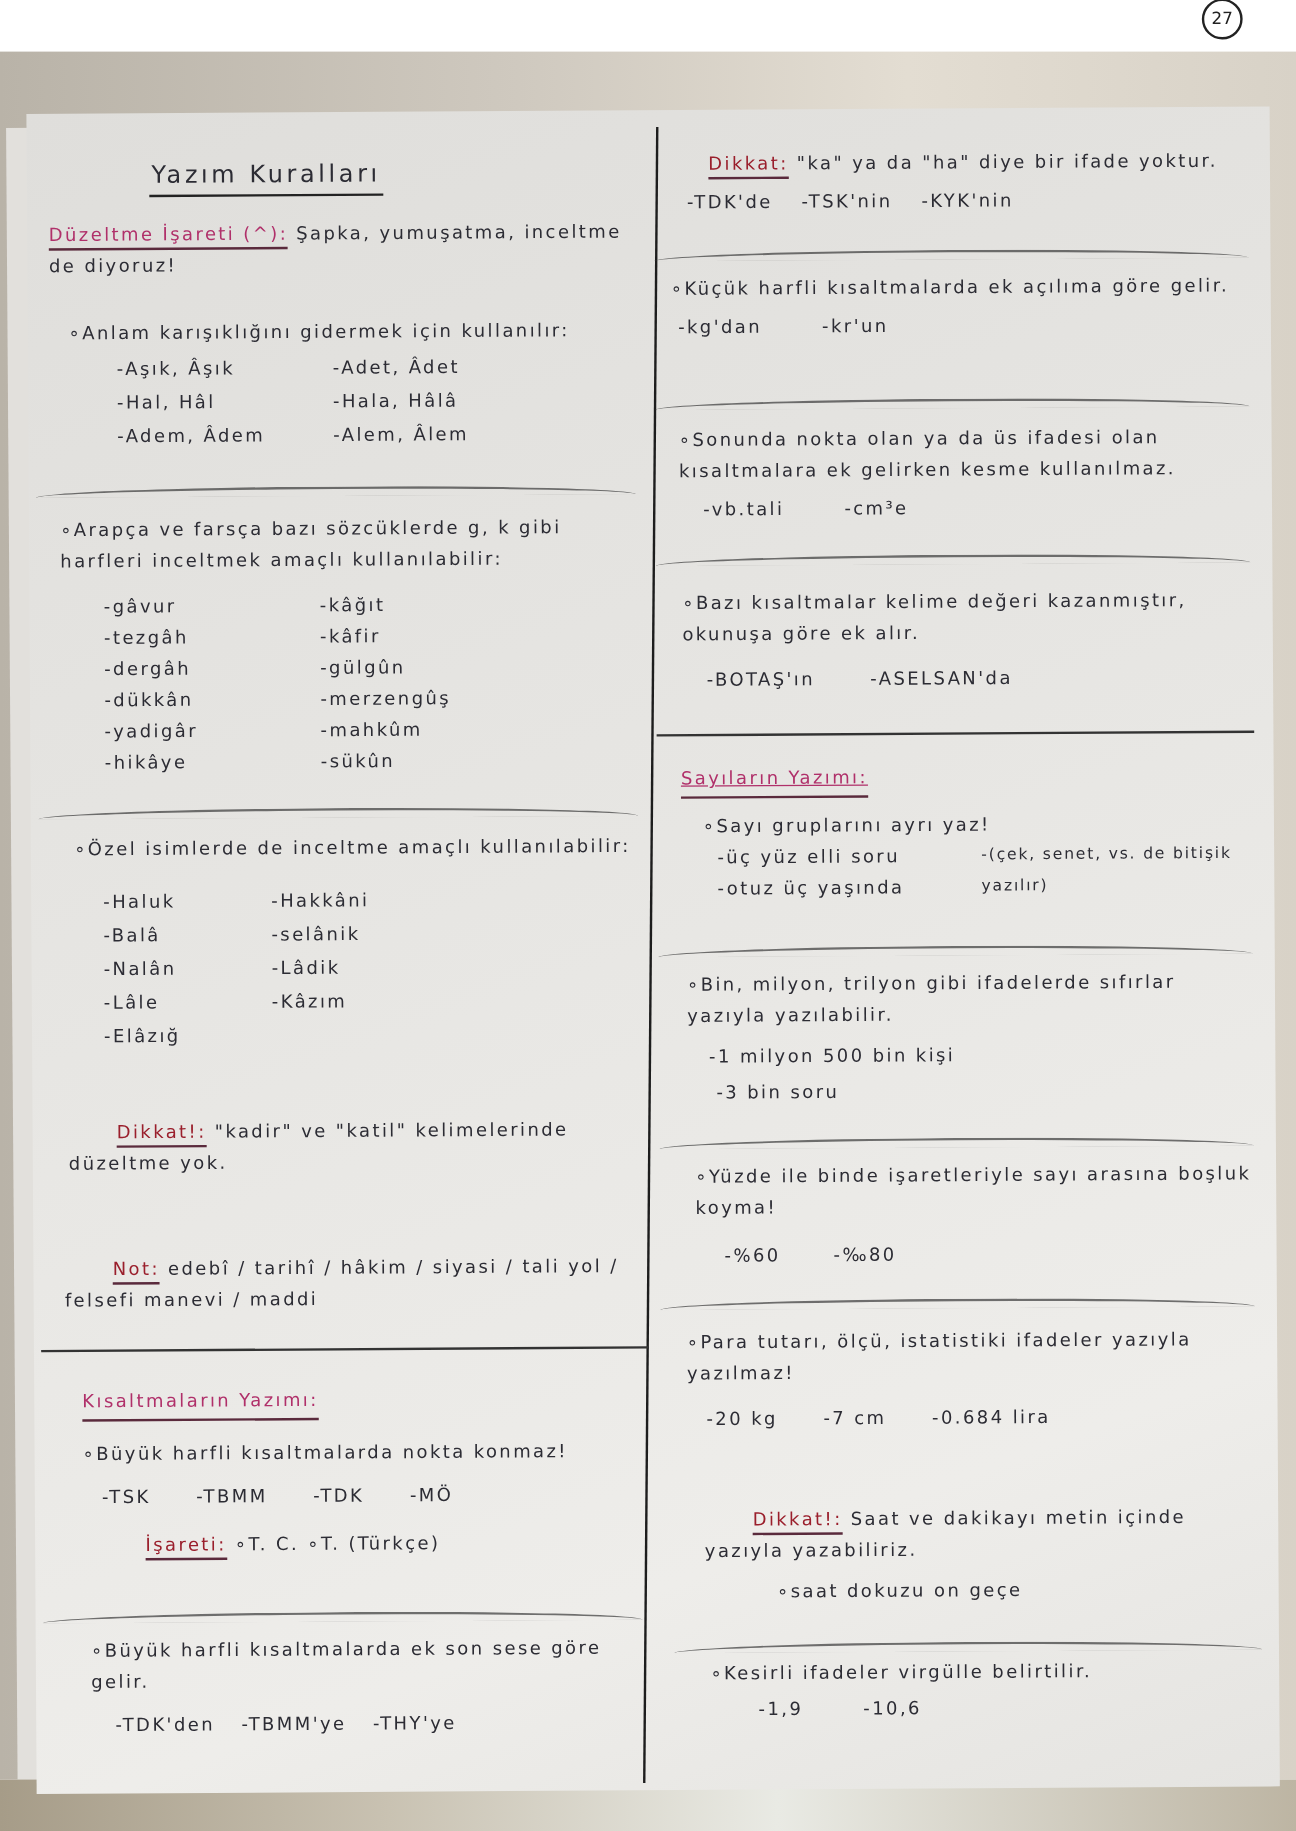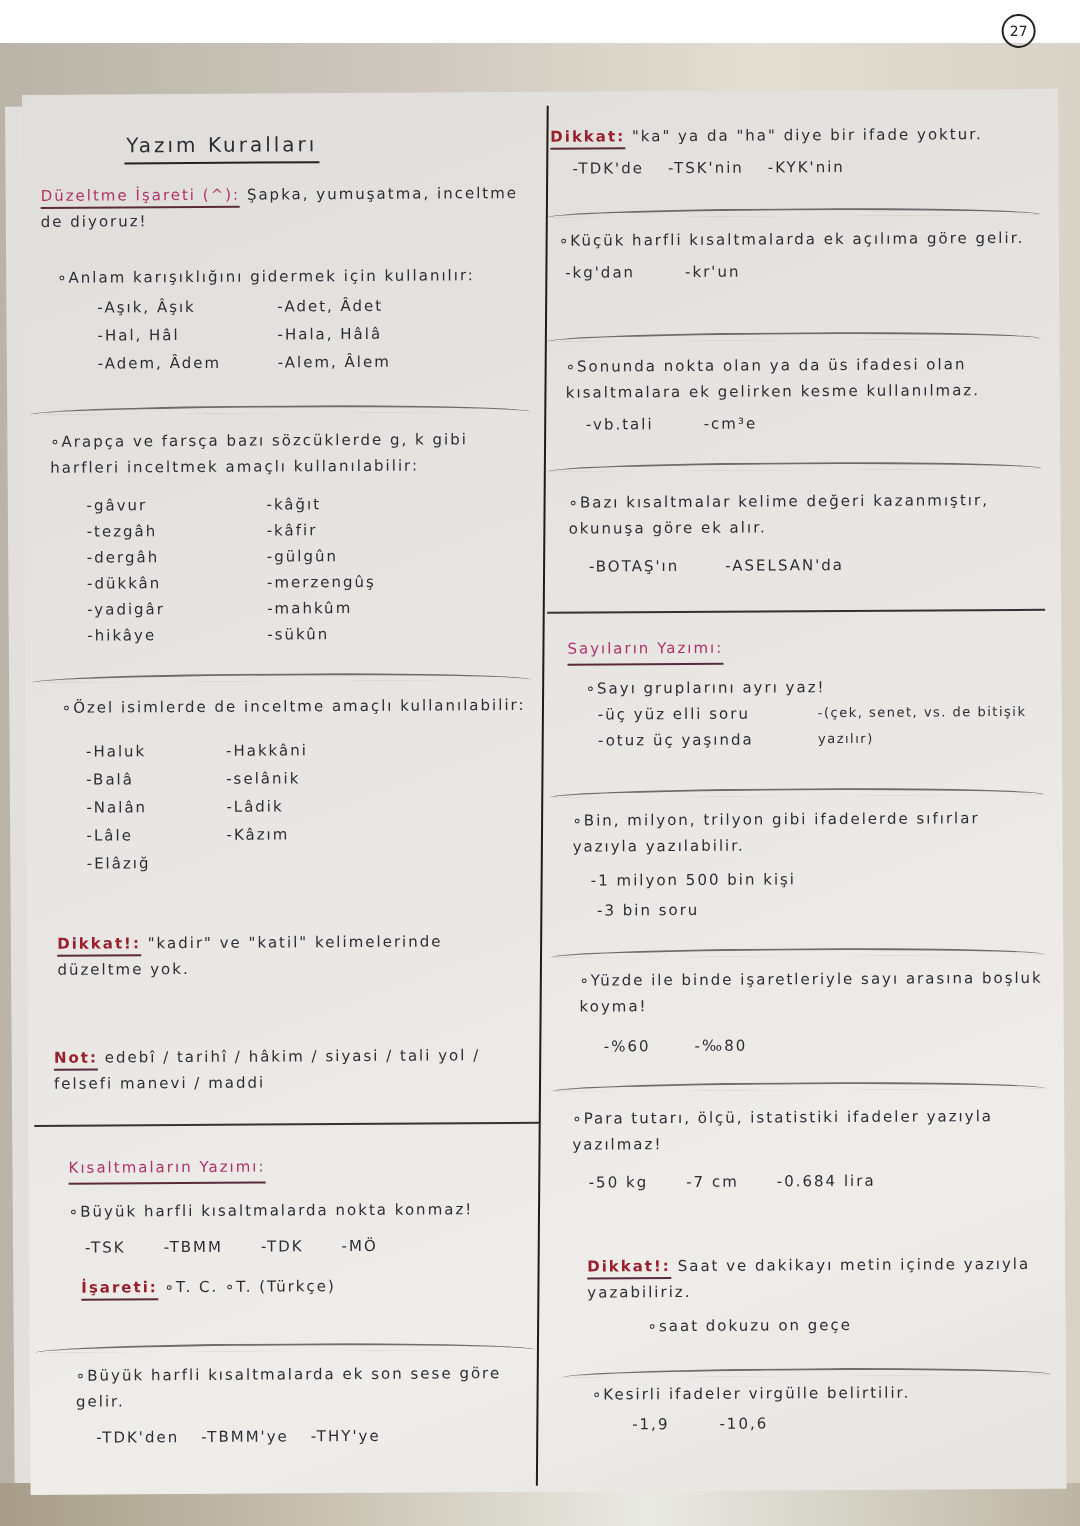--- a/index.html
+++ b/index.html
@@ -12,21 +12,21 @@
   .sheet-under { position:absolute; left:10px; top:60px; width:1040px; height:1420px; background:#e2e0dc; transform:rotate(-0.4deg); }
   .sheet { position:absolute; left:22px; top:52px; width:1036px; height:1400px;
            background: linear-gradient(160deg,#dfdedb 0%, #e7e6e3 45%, #eeedea 80%, #e5e4e1 100%);
            transform:rotate(-0.35deg); transform-origin: top left; }
   .divider-v { position:absolute; left:515px; top:14px; width:2px; height:1380px; background:#1d1d1d; transform:rotate(0.8deg); }
   .col { position:absolute; top:0; }
   .left { left:0; width:510px; }
   .right { left:522px; width:500px; }
   .hand { font-family: "DejaVu Sans", sans-serif; color:#2c2c34; font-size:15px; letter-spacing:2px; line-height:26px; }
   .pink { color:#b0306a; }
-  .red { color:#9a1f2c; font-weight:bold; }
+  .red { color:#9a1f2c; font-weight:normal;margin-left:40px; }
   .ul { border-bottom:2px solid #5a2a3c; padding-bottom:2px; }
   .title { position:absolute; left:102px; top:38px; font-size:20px; letter-spacing:3px; border-bottom:2px solid #222; padding:0 2px 4px; }
   .blk { position:absolute; }
   .wavy { position:absolute; height:6px; border-top:2px solid #444; border-radius:50% 50% 0 0 / 100% 100% 0 0; opacity:.75; }
   .item { display:block; }
   .grid2 { display:grid; grid-template-columns: 180px 200px; row-gap:2px; }
   .pagenum { position:absolute; right:8px; bottom:50px; width:30px; height:30px; border:2px solid #222; border-radius:50%;
              font-size:14px; text-align:center; line-height:30px; letter-spacing:0; color:#222; }
 </style>
 </head>
@@ -163,21 +163,21 @@
       <div class="blk" style="left:22px; top:398px; width:472px;">
         <span class="item">∘Bazı kısaltmalar kelime değeri kazanmıştır, okunuşa göre ek alır.</span>
         <div style="margin:12px 0 0 20px; display:flex; gap:46px;">
           <span>-BOTAŞ'ın</span>
           <span>-ASELSAN'da</span>
         </div>
       </div>
       <div style="position:absolute; left:0; top:520px; width:498px; height:2px; background:#333;"></div>
 
       <div class="blk" style="left:20px; top:544px; width:476px;">
-        <span class="pink ul" style="display:inline-block;">Sayıların Yazımı:</span>
+        <span class="pink ul" style="display:inline-block;text-decoration:underline;">Sayıların Yazımı:</span>
         <span class="item" style="margin:10px 0 0 18px;">∘Sayı gruplarını ayrı yaz!</span>
         <div style="display:flex; margin-left:30px;">
           <div style="width:220px;">
             <span class="item">-üç yüz elli soru</span>
             <span class="item">-otuz üç yaşında</span>
           </div>
           <span style="width:220px; font-size:13px; letter-spacing:1.5px;">-(çek, senet, vs. de bitişik yazılır)</span>
         </div>
       </div>
       <div class="wavy" style="left:0px; top:698px; width:496px;"></div>
@@ -194,36 +194,36 @@
         <div style="margin:14px 0 0 24px; display:flex; gap:44px;">
           <span>-%60</span>
           <span>-‰80</span>
         </div>
       </div>
       <div class="wavy" style="left:0px; top:992px; width:496px;"></div>
 
       <div class="blk" style="left:22px; top:1014px; width:474px;">
         <span class="item">∘Para tutarı, ölçü, istatistiki ifadeler yazıyla yazılmaz!</span>
         <div style="margin:12px 0 0 16px; display:flex; gap:38px;">
-          <span>-50 kg</span>
+          <span>-20 kg</span>
           <span>-7 cm</span>
           <span>-0.684 lira</span>
         </div>
       </div>
 
       <div class="blk" style="left:36px; top:1162px; width:460px;">
         <span class="red ul">Dikkat!:</span>
         <span>Saat ve dakikayı metin içinde yazıyla yazabiliriz.</span>
         <span class="item" style="margin:8px 0 0 60px;">∘saat dokuzu on geçe</span>
       </div>
       <div class="wavy" style="left:10px; top:1278px; width:490px;"></div>
 
       <div class="blk" style="left:40px; top:1290px; width:456px;">
         <span class="item">∘Kesirli ifadeler virgülle belirtilir.</span>
         <div style="margin:4px 0 0 40px; display:flex; gap:50px;">
           <span>-1,9</span>
           <span>-10,6</span>
         </div>
       </div>
-      <div class="pagenum" style="bottom:41px;">27</div>
+      <div class="pagenum" style="bottom:56px;">27</div>
     </div>
   </div>
 </div>
 
 </body></html>

